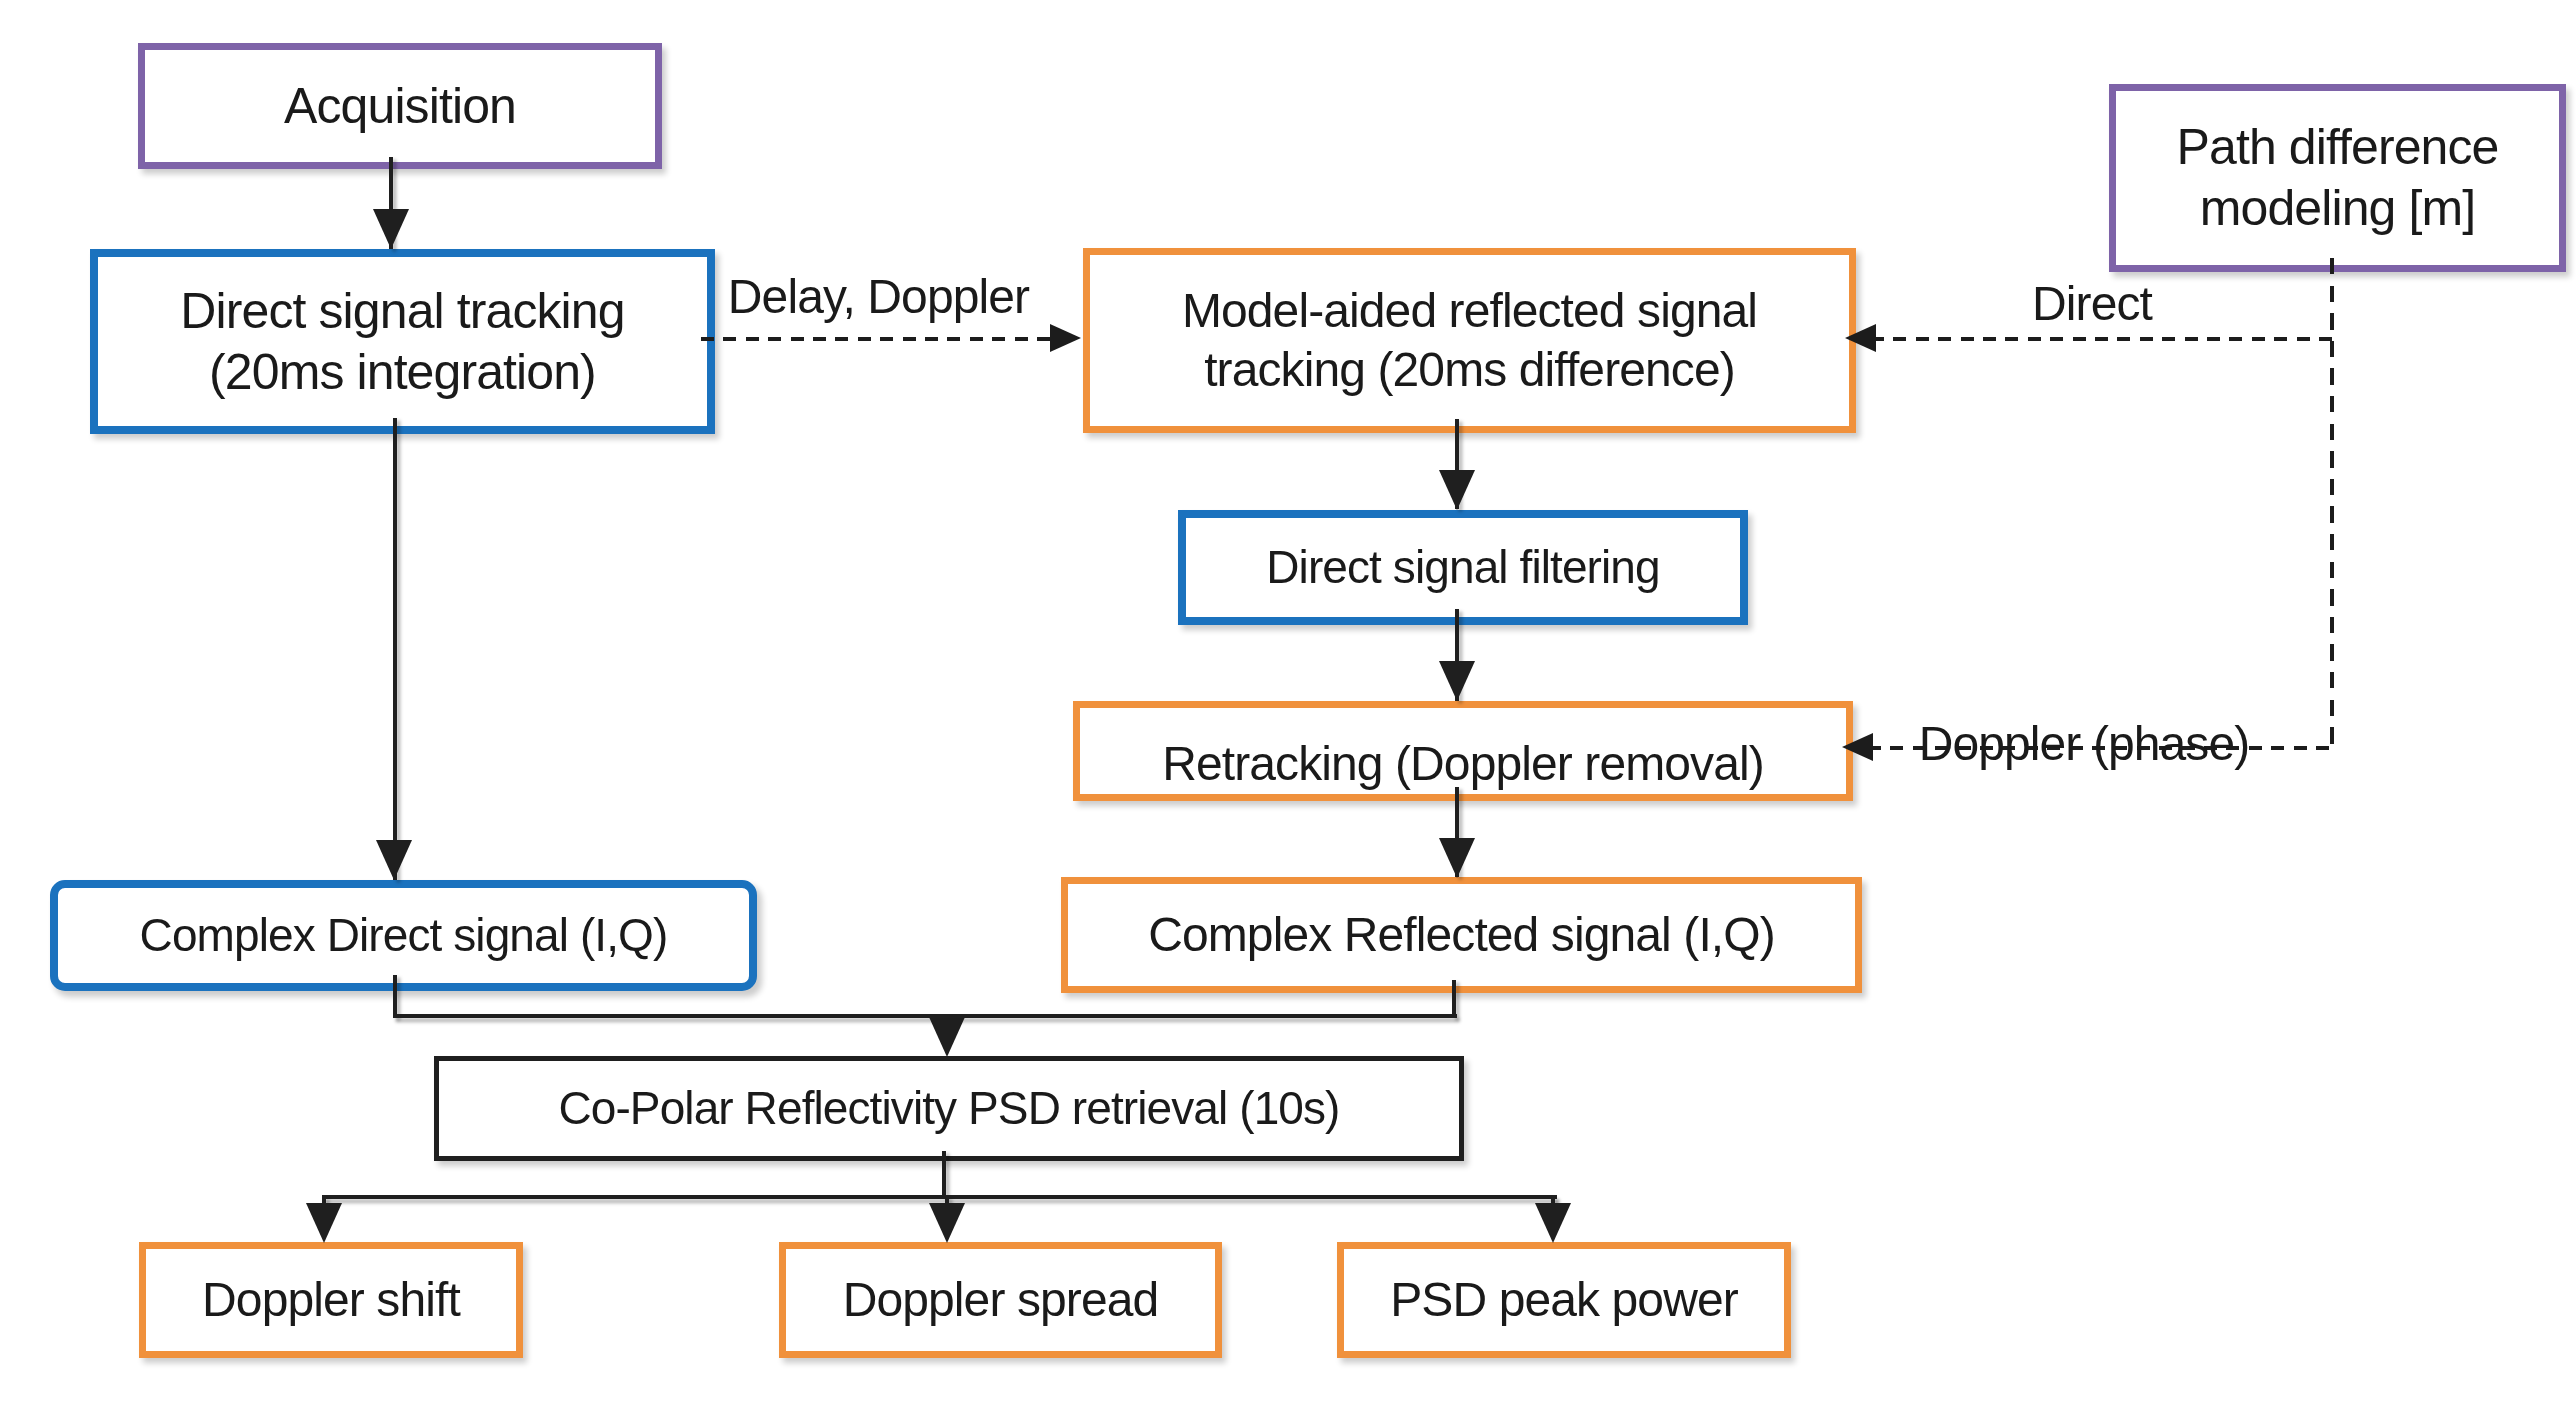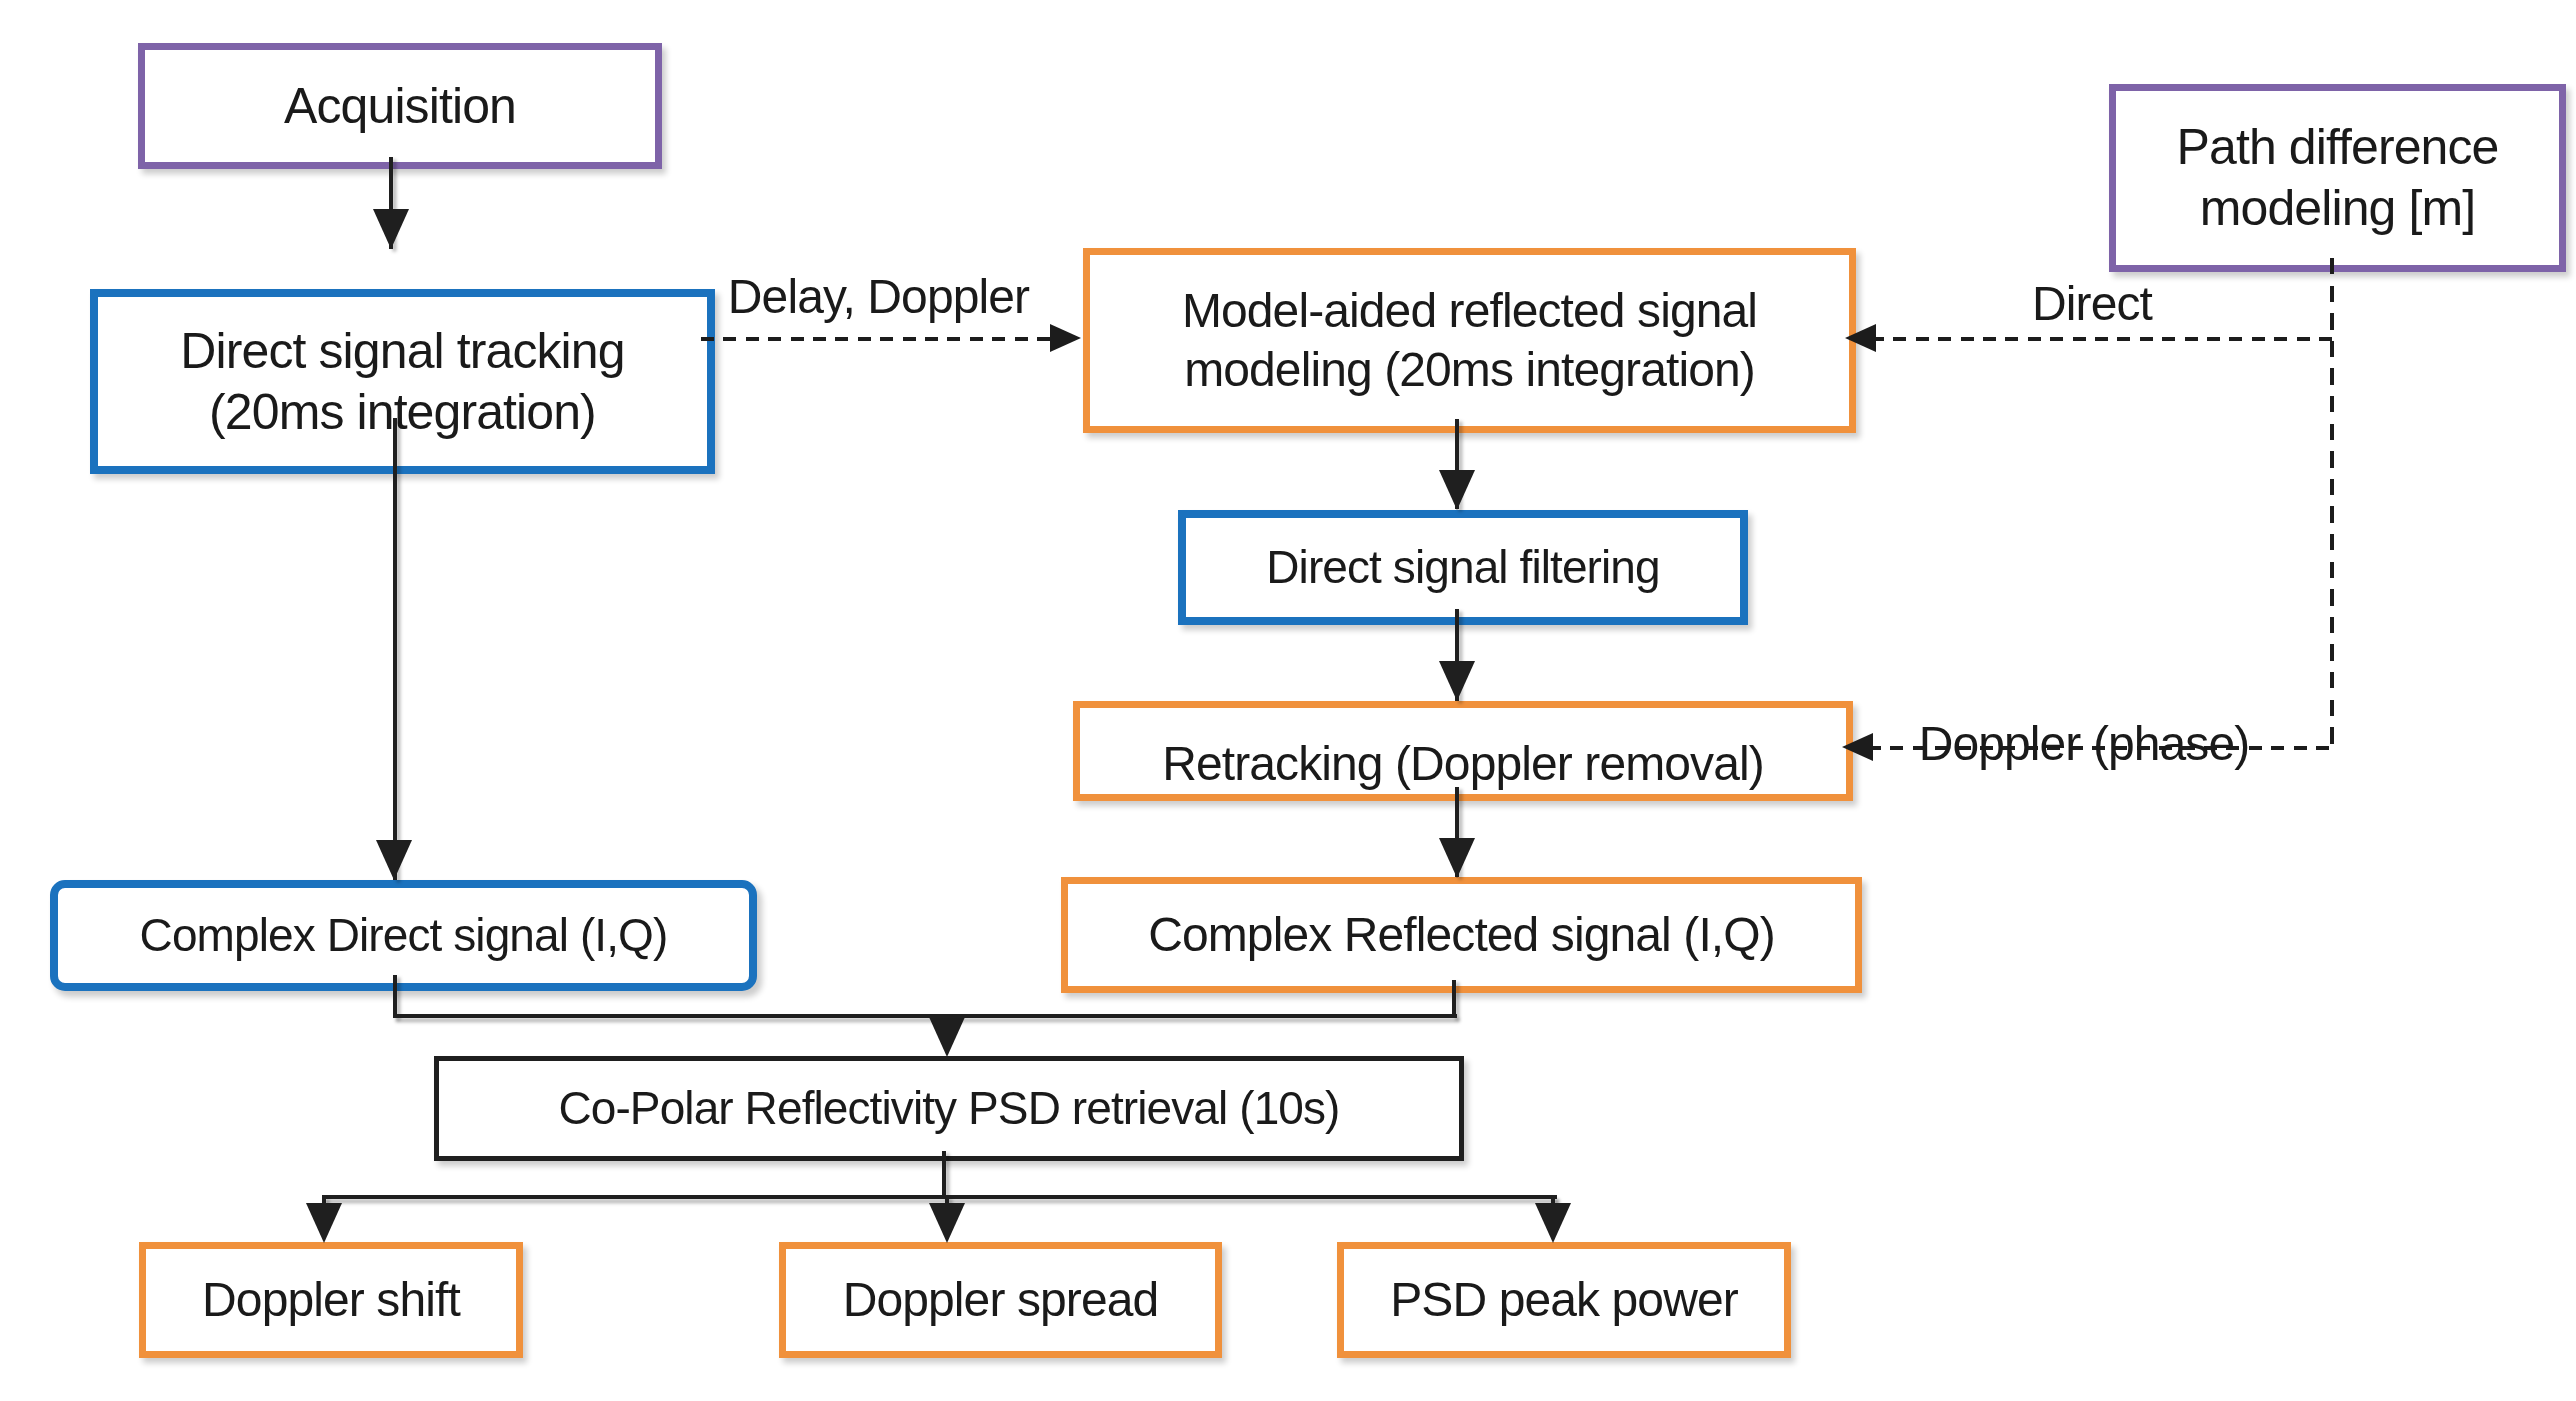--- a/index.html
+++ b/index.html
@@ -38,28 +38,28 @@
 
   <div class="node purple fs58" style="left:138px;top:43px;width:510px;height:112px;">
     <div>Acquisition</div>
   </div>
 
   <div class="node purple fs58" style="left:2109px;top:84px;width:443px;height:174px;">
     <div>Path difference</div>
     <div>modeling [m]</div>
   </div>
 
-  <div class="node blue fs58" style="left:90px;top:249px;width:609px;height:169px;margin-top:40px;">
+  <div class="node blue fs58" style="left:90px;top:249px;width:609px;height:169px;">
     <div>Direct signal tracking</div>
     <div>(20ms integration)</div>
   </div>
 
   <div class="node orange fs56" style="left:1083px;top:248px;width:759px;height:171px;">
     <div>Model-aided reflected signal</div>
-    <div>modeling (20ms integration)</div>
+    <div>tracking (20ms difference)</div>
   </div>
 
   <div class="node blue fs54" style="left:1178px;top:510px;width:554px;height:99px;">
     <div>Direct signal filtering</div>
   </div>
 
   <div class="node orange fs56" style="left:1073px;top:701px;width:766px;height:86px;justify-content:flex-end;">
     <div>Retracking (Doppler removal)</div>
   </div>
 

